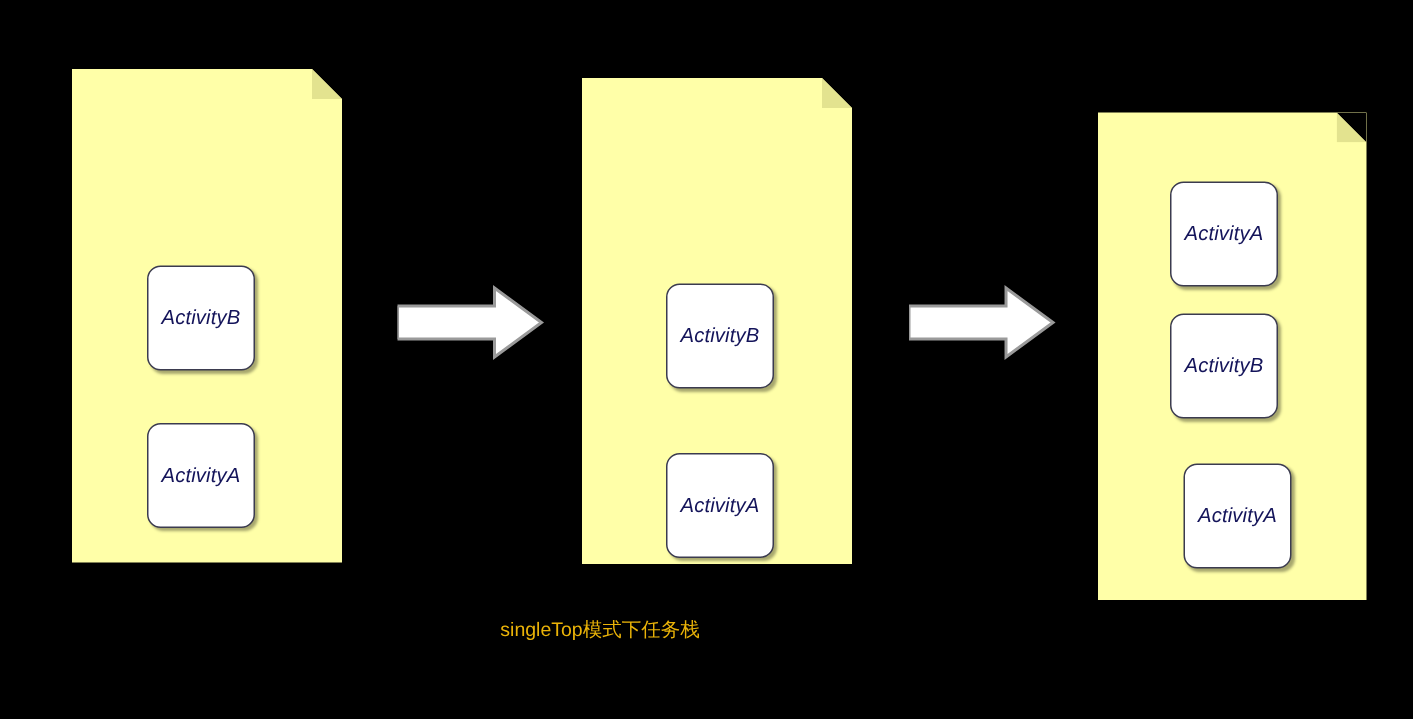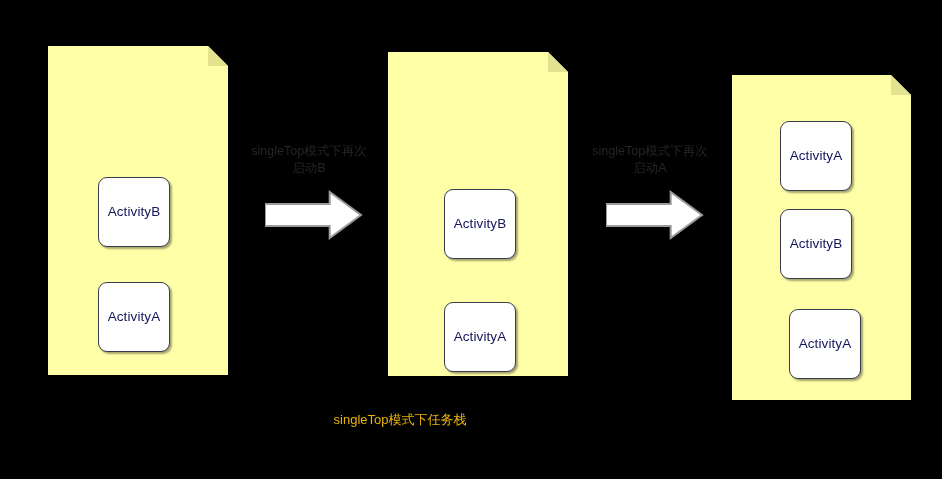--- a/index.html
+++ b/index.html
@@ -53,20 +53,21 @@
     border:1.6px solid #3b3b4f;
     border-radius:9px;
     color:#14145a;
     font-size:13.5px;
     line-height:1;
     display:flex;
     align-items:center;
     justify-content:center;
     box-shadow:2px 2px 2px rgba(0,0,0,0.35);
     letter-spacing:.1px;
+    font-style:italic;
   }
 
   
   .arrow{
     position:absolute;
   }
   .arrow svg{display:block;}
 
   
   .edge-label{
@@ -120,26 +121,24 @@
       <div class="activity" style="left: 48px; top: 46px; width: 72px; height: 70px; background: rgb(255, 255, 255); color: rgb(20, 20, 90);">
         <span>ActivityA</span>
       </div>
       <div class="activity" style="left: 48px; top: 134px; width: 72px; height: 70px; background: rgb(255, 255, 255); color: rgb(20, 20, 90);">
         <span>ActivityB</span>
       </div>
       <div class="activity" style="left: 57px; top: 234px; width: 72px; height: 70px; background: rgb(255, 255, 255); color: rgb(20, 20, 90);">
         <span>ActivityA</span>
       </div>
     </div>
-    <div class="edge-label" style="left: 247px; top: 143px; width: 124px; color: rgb(37, 37, 37);">singleTop模式下再次启动B</div>
     <div class="arrow" style="left: 265px; top: 190px; width: 98px; height: 50px;">
       <svg width="98" height="50" viewBox="0 0 98 50" aria-hidden="true">
         <polygon points="0,14.000000000000002 64.68,14.000000000000002 64.68,2 96,25 64.68,48 64.68,36 0,36" fill="#ffffff" stroke="#9a9a9a" stroke-width="2" stroke-linejoin="miter"></polygon>
       </svg>
     </div>
-    <div class="edge-label" style="left: 588px; top: 143px; width: 124px; color: rgb(37, 37, 37);">singleTop模式下再次启动A</div>
     <div class="arrow" style="left: 606px; top: 190px; width: 98px; height: 50px;">
       <svg width="98" height="50" viewBox="0 0 98 50" aria-hidden="true">
         <polygon points="0,14.000000000000002 64.68,14.000000000000002 64.68,2 96,25 64.68,48 64.68,36 0,36" fill="#ffffff" stroke="#9a9a9a" stroke-width="2" stroke-linejoin="miter"></polygon>
       </svg>
     </div>
     <div class="caption" style="left: 300px; top: 411px; width: 200px;">singleTop模式下任务栈</div>
   </div>
 
 </body></html>

